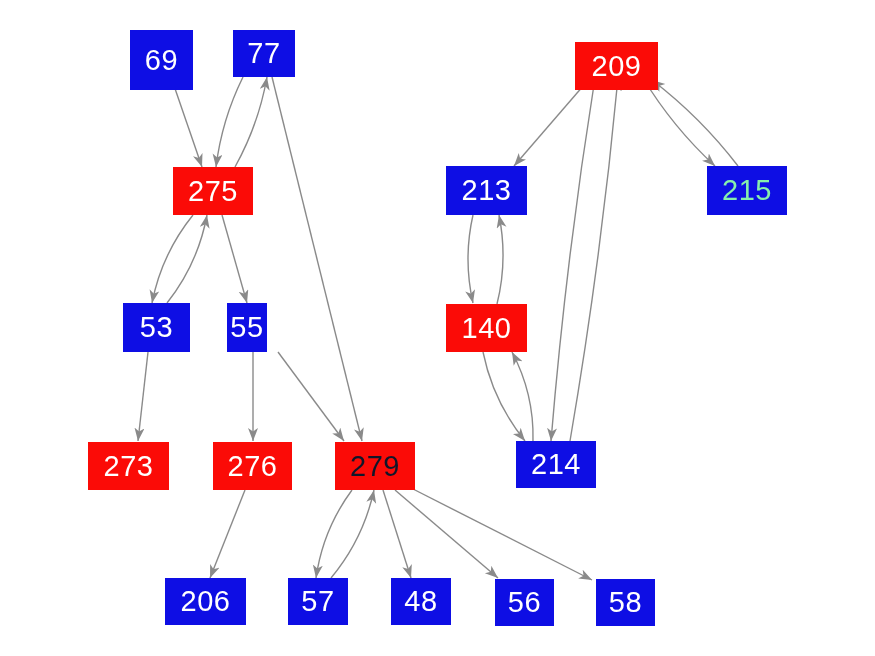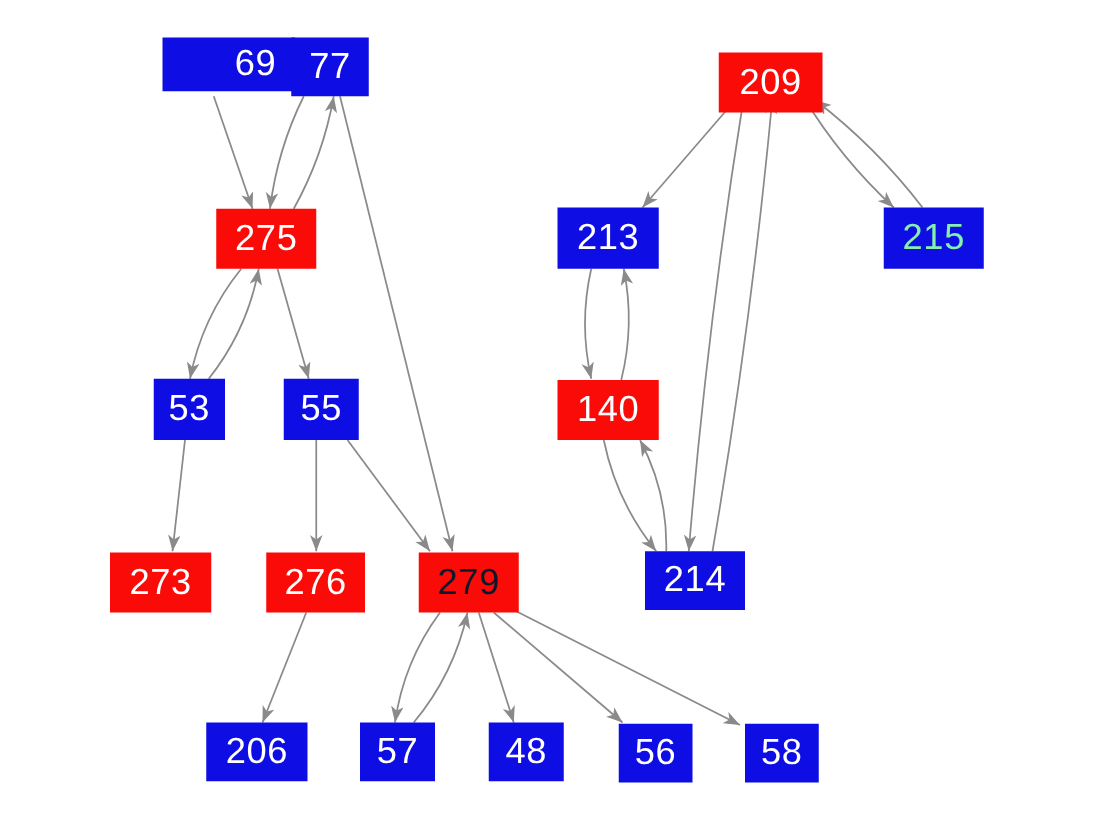--- a/index.html
+++ b/index.html
@@ -74,28 +74,28 @@
         <path d="M738,166 Q700.6568542494924,117.34314575050762 652,80" class="edge" stroke="#8a8a8a" marker-end="url(#arrow)"></path>
         <path d="M473,215 Q463,259 473,303" class="edge" stroke="#8a8a8a" marker-end="url(#arrow)"></path>
         <path d="M497,304 Q507.9974760221708,259.7246623825207 499,215" class="edge" stroke="#8a8a8a" marker-end="url(#arrow)"></path>
         <path d="M483,352 Q493.14770876310695,401.6213059769608 525,441" class="edge" stroke="#8a8a8a" marker-end="url(#arrow)"></path>
         <path d="M533,441 Q534.1792827083959,393.744214192401 512,352" class="edge" stroke="#8a8a8a" marker-end="url(#arrow)"></path>
         <path d="M595,78 Q566.050863525764,258.65768042736534 551,441" class="edge" stroke="#8a8a8a" marker-end="url(#arrow)"></path>
         <path d="M570,441 Q600.9395930187119,260.4176321347057 618,78" class="edge" stroke="#8a8a8a" marker-end="url(#arrow)"></path>
       </g>
   </svg>
   <div class="nodes-layer">
-      <div class="node" style="left: 130px; top: 30px; width: 63px; height: 43px; background: rgb(14, 14, 228); color: rgb(255, 255, 255); padding-left: 43px;">69</div>
+      <div class="node" style="left: 130px; top: 30px; width: 63px; height: 60px; background: rgb(14, 14, 228); color: rgb(255, 255, 255);">69</div>
       <div class="node" style="left: 233px; top: 30px; width: 62px; height: 47px; background: rgb(14, 14, 228); color: rgb(255, 255, 255);">77</div>
       <div class="node" style="left: 575px; top: 30px; width: 83px; height: 48px; background: rgb(251, 11, 7); color: rgb(255, 255, 255); margin-top: 12px;">209</div>
       <div class="node" style="left: 173px; top: 167px; width: 80px; height: 48px; background: rgb(251, 11, 7); color: rgb(255, 255, 255);">275</div>
       <div class="node" style="left: 446px; top: 166px; width: 81px; height: 49px; background: rgb(14, 14, 228); color: rgb(255, 255, 255);">213</div>
       <div class="node" style="left: 707px; top: 166px; width: 80px; height: 49px; background: rgb(14, 14, 228); color: #86efac;">215</div>
-      <div class="node" style="left: 123px; top: 303px; width: 57px; height: 49px; background: rgb(14, 14, 228); color: rgb(255, 255, 255);">53</div>
-      <div class="node" style="left: 227px; top: 303px; width: 60px; height: 49px; background: rgb(14, 14, 228); color: rgb(255, 255, 255);">55</div>
+      <div class="node" style="left: 123px; top: 303px; width: 67px; height: 49px; background: rgb(14, 14, 228); color: rgb(255, 255, 255);">53</div>
+      <div class="node" style="left: 227px; top: 303px; width: 40px; height: 49px; background: rgb(14, 14, 228); color: rgb(255, 255, 255);">55</div>
       <div class="node" style="left: 446px; top: 304px; width: 81px; height: 48px; background: rgb(251, 11, 7); color: rgb(255, 255, 255);">140</div>
       <div class="node" style="left: 88px; top: 442px; width: 81px; height: 48px; background: rgb(251, 11, 7); color: rgb(255, 255, 255);">273</div>
       <div class="node" style="left: 213px; top: 442px; width: 79px; height: 48px; background: rgb(251, 11, 7); color: rgb(255, 255, 255);">276</div>
       <div class="node" style="left: 335px; top: 442px; width: 80px; height: 48px; background: rgb(251, 11, 7); color: #0f172a; text-align: center;">279</div>
       <div class="node" style="left: 516px; top: 441px; width: 80px; height: 47px; background: rgb(14, 14, 228); color: rgb(255, 255, 255);">214</div>
       <div class="node" style="left: 165px; top: 578px; width: 81px; height: 47px; background: rgb(14, 14, 228); color: rgb(255, 255, 255);">206</div>
       <div class="node" style="left: 288px; top: 578px; width: 60px; height: 47px; background: rgb(14, 14, 228); color: rgb(255, 255, 255);">57</div>
       <div class="node" style="left: 391px; top: 578px; width: 60px; height: 47px; background: rgb(14, 14, 228); color: rgb(255, 255, 255);">48</div>
       <div class="node" style="left: 495px; top: 579px; width: 59px; height: 47px; background: rgb(14, 14, 228); color: rgb(255, 255, 255);">56</div>
       <div class="node" style="left: 596px; top: 579px; width: 59px; height: 47px; background: rgb(14, 14, 228); color: rgb(255, 255, 255);">58</div>

